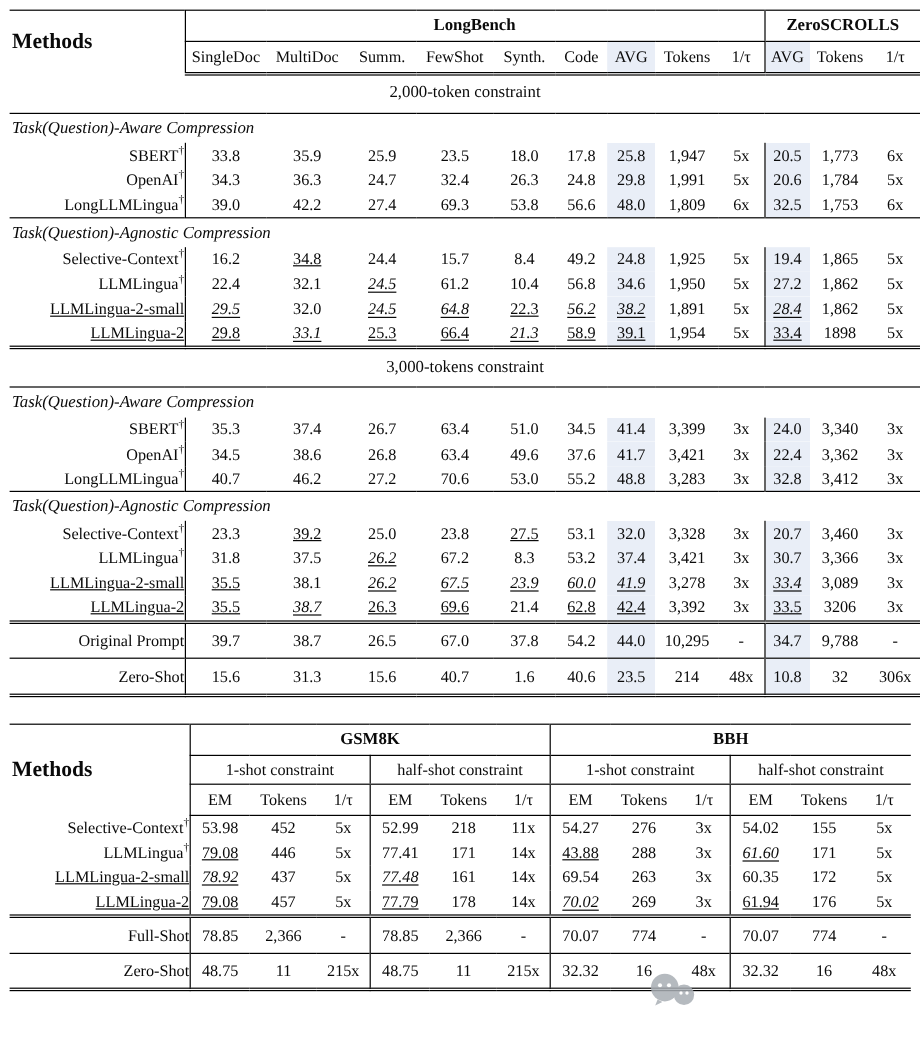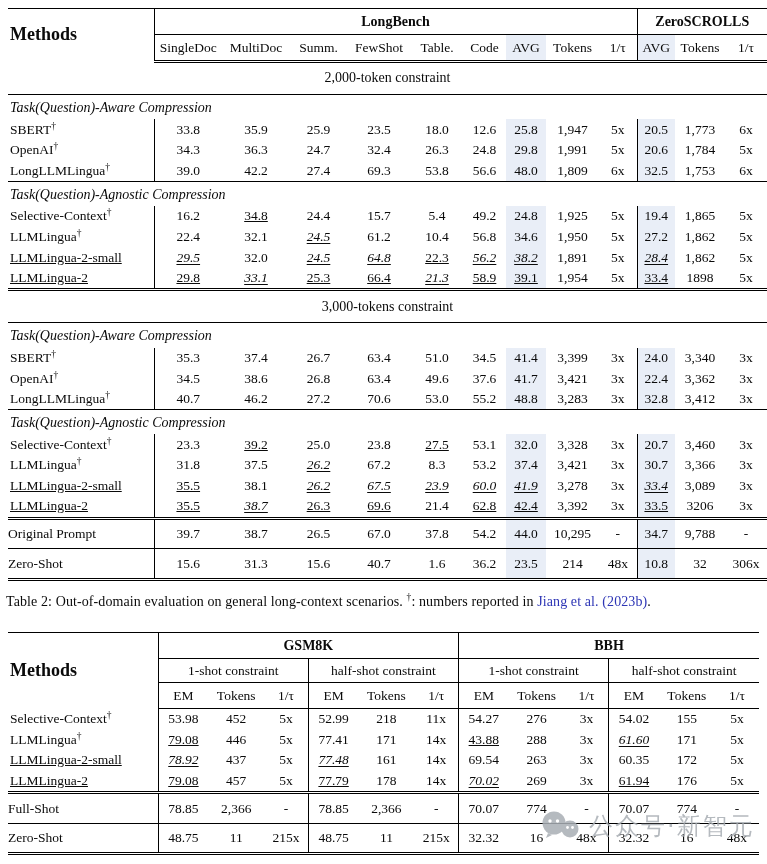--- a/index.html
+++ b/index.html
@@ -14,21 +14,21 @@
   th.methods{font-weight:bold;text-align:left;padding-left:2px;font-size:18px;vertical-align:middle;}
   th.grp{font-weight:bold;font-size:14px;border-bottom:1px solid #000;padding:4px 0 3px 0;}
   th.sgrp{border-bottom:1px solid #000;padding:3px 0;}
   tr.cols th{padding:3.5px 0;}
   #t2 tr.cols th{border-bottom:3.5px double #000;}
   #t3 tr.cols th{border-bottom:1.5px solid #000;}
   .vbar{border-left:1px solid #000;}
   .hl{background:var(--hl,#e9eef7);}
   .b{font-weight:bold;text-decoration:underline;}
   .u{text-decoration:underline;text-underline-offset:2px;font-style:italic;}
-  td.lbl{text-align:left;padding-left:2px;}
+  td.lbl{text-align:right;padding-left:2px;}
   tr.band td{font-size:14px;border-bottom:1px solid #000;padding:6.5px 0;}
   tr.sub td{font-style:italic;font-size:14px;text-align:left;padding:4px 0 2px 2px;font-family:Liberation Serif, serif;}
   tr.rule-s td{border-top:1px solid #000;}
   tr.rule-d td{border-top:3.5px double #000;}
   tr.tall td{padding:5.5px 0;}
   sup{font-size:9.5px;line-height:0;}
   .caption{margin:13px 4px 0 6px;font-size:14px;letter-spacing:.1px;}
   .cite{color:var(--link,#2d35b5);text-decoration:none;cursor:pointer;}
   .watermark{position:absolute;left:540px;top:810px;display:flex;align-items:center;gap:7px;
              color:#a9aeb4;opacity:.85;font-size:24px;letter-spacing:2px;
@@ -60,21 +60,21 @@
         <tr>
           <th rowspan="2" class="methods">Methods</th>
           <th colspan="9" class="grp vbar">LongBench</th>
           <th colspan="3" class="grp vbar">ZeroSCROLLS</th>
         </tr>
         <tr class="cols">
           <th class="vbar ">SingleDoc</th>
           <th class="">MultiDoc</th>
           <th class="">Summ.</th>
           <th class="">FewShot</th>
-          <th class="">Table.</th>
+          <th class="">Synth.</th>
           <th class="">Code</th>
           <th class="hl">AVG</th>
           <th class="">Tokens</th>
           <th class="">1/τ</th>
           <th class="vbar hl">AVG</th>
           <th class="">Tokens</th>
           <th class="">1/τ</th>
         </tr>
       </thead>
       <tbody>
@@ -84,21 +84,21 @@
         <tr class="sub">
           <td colspan="13">Task(Question)-Aware Compression</td>
         </tr>
         <tr class="data">
           <td class="lbl">SBERT<sup>†</sup></td>
           <td class="vbar ">33.8</td>
           <td class="">35.9</td>
           <td class="">25.9</td>
           <td class="">23.5</td>
           <td class="">18.0</td>
-          <td class="">12.6</td>
+          <td class="">17.8</td>
           <td class="hl ">25.8</td>
           <td class="">1,947</td>
           <td class="">5x</td>
           <td class="vbar hl ">20.5</td>
           <td class="">1,773</td>
           <td class="">6x</td>
         </tr>
         <tr class="data">
           <td class="lbl">OpenAI<sup>†</sup></td>
           <td class="vbar ">34.3</td>
@@ -131,21 +131,21 @@
         </tr>
         <tr class="sub rule-s">
           <td colspan="13">Task(Question)-Agnostic Compression</td>
         </tr>
         <tr class="data">
           <td class="lbl">Selective-Context<sup>†</sup></td>
           <td class="vbar ">16.2</td>
           <td class="b ">34.8</td>
           <td class="">24.4</td>
           <td class="">15.7</td>
-          <td class="">5.4</td>
+          <td class="">8.4</td>
           <td class="">49.2</td>
           <td class="hl ">24.8</td>
           <td class="">1,925</td>
           <td class="">5x</td>
           <td class="vbar hl ">19.4</td>
           <td class="">1,865</td>
           <td class="">5x</td>
         </tr>
         <tr class="data">
           <td class="lbl">LLMLingua<sup>†</sup></td>
@@ -321,32 +321,31 @@
           <td class="">9,788</td>
           <td class="">-</td>
         </tr>
         <tr class="data rule-s tall">
           <td class="lbl">Zero-Shot</td>
           <td class="vbar ">15.6</td>
           <td class="">31.3</td>
           <td class="">15.6</td>
           <td class="">40.7</td>
           <td class="">1.6</td>
-          <td class="">36.2</td>
+          <td class="">40.6</td>
           <td class="hl ">23.5</td>
           <td class="">214</td>
           <td class="">48x</td>
           <td class="vbar hl ">10.8</td>
           <td class="">32</td>
           <td class="">306x</td>
         </tr>
       </tbody>
     </table>
 
-  <div class="caption"><span>Table 2: Out-of-domain evaluation on general long-context scenarios. </span><sup>†</sup><span>: numbers reported in </span><a class="cite">Jiang et al. (2023b)</a><span>.</span></div>
 
   <table id="t3" class="tbl">
       <colgroup>
         <col style="width: 150px;">
         <col style="width: 50px;">
         <col style="width: 56px;">
         <col style="width: 44px;">
         <col style="width: 50px;">
         <col style="width: 56px;">
         <col style="width: 44px;">
@@ -483,16 +482,15 @@
       <svg width="42" height="32" viewBox="0 0 42 32">
         <circle cx="14" cy="13" r="11.5" fill="#a9aeb4"></circle>
         <circle cx="30" cy="19" r="8.5" fill="#a9aeb4"></circle>
         <circle cx="10" cy="11" r="1.7" fill="#ffffff"></circle>
         <circle cx="17.5" cy="11" r="1.7" fill="#ffffff"></circle>
         <circle cx="27.5" cy="17.5" r="1.4" fill="#ffffff"></circle>
         <circle cx="32.5" cy="17.5" r="1.4" fill="#ffffff"></circle>
         <path d="M8 23 L6 28 L12 25 Z" fill="#a9aeb4"></path>
       </svg>
     </span>
-    <span>公众号·新智元</span>
   </div>
 
 </div>
 
 </body></html>

